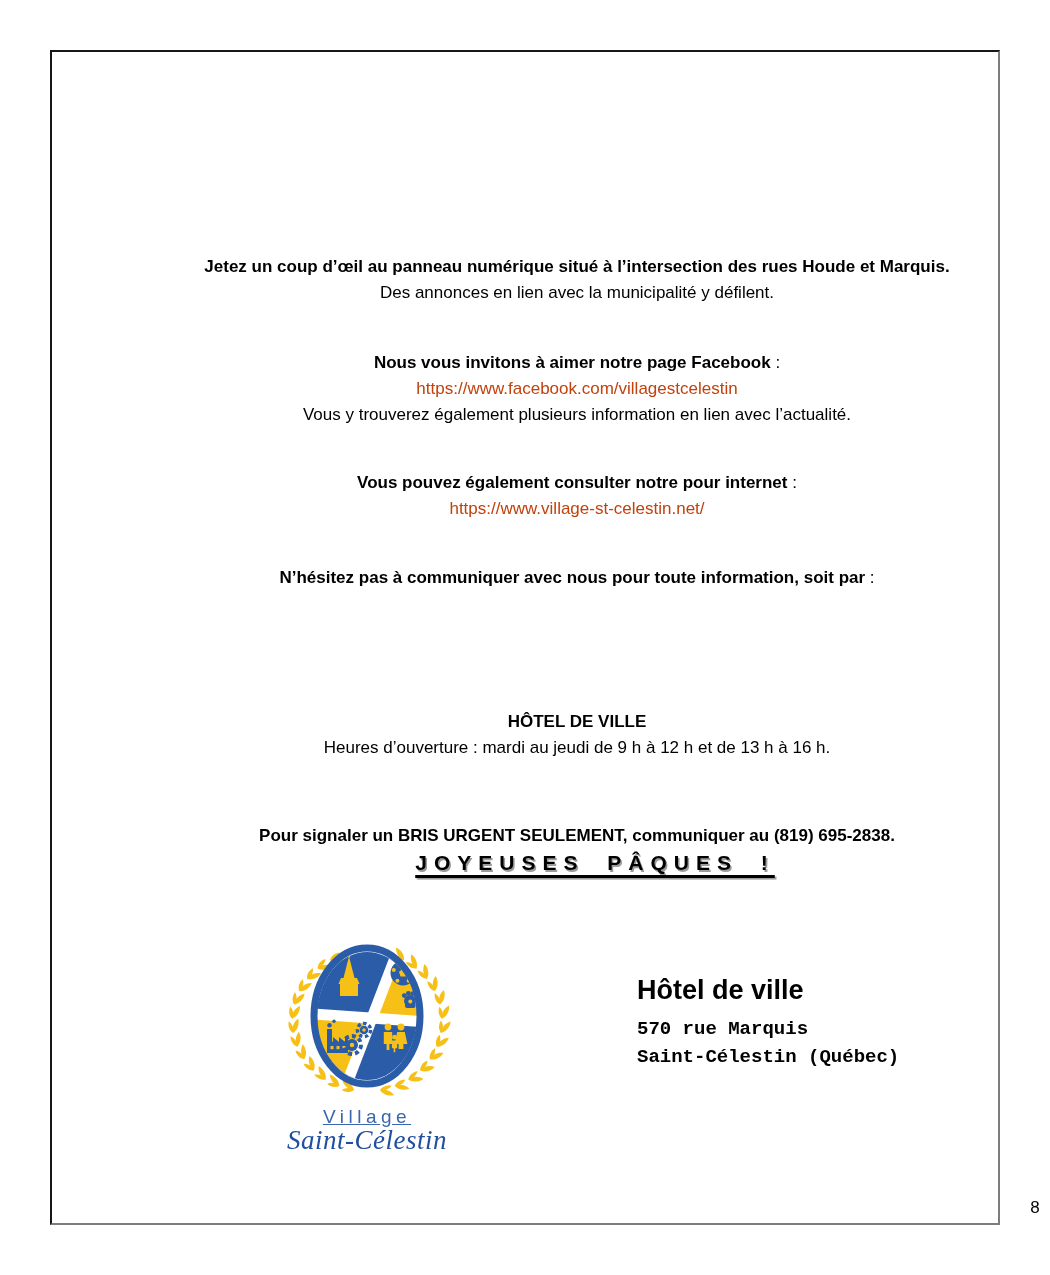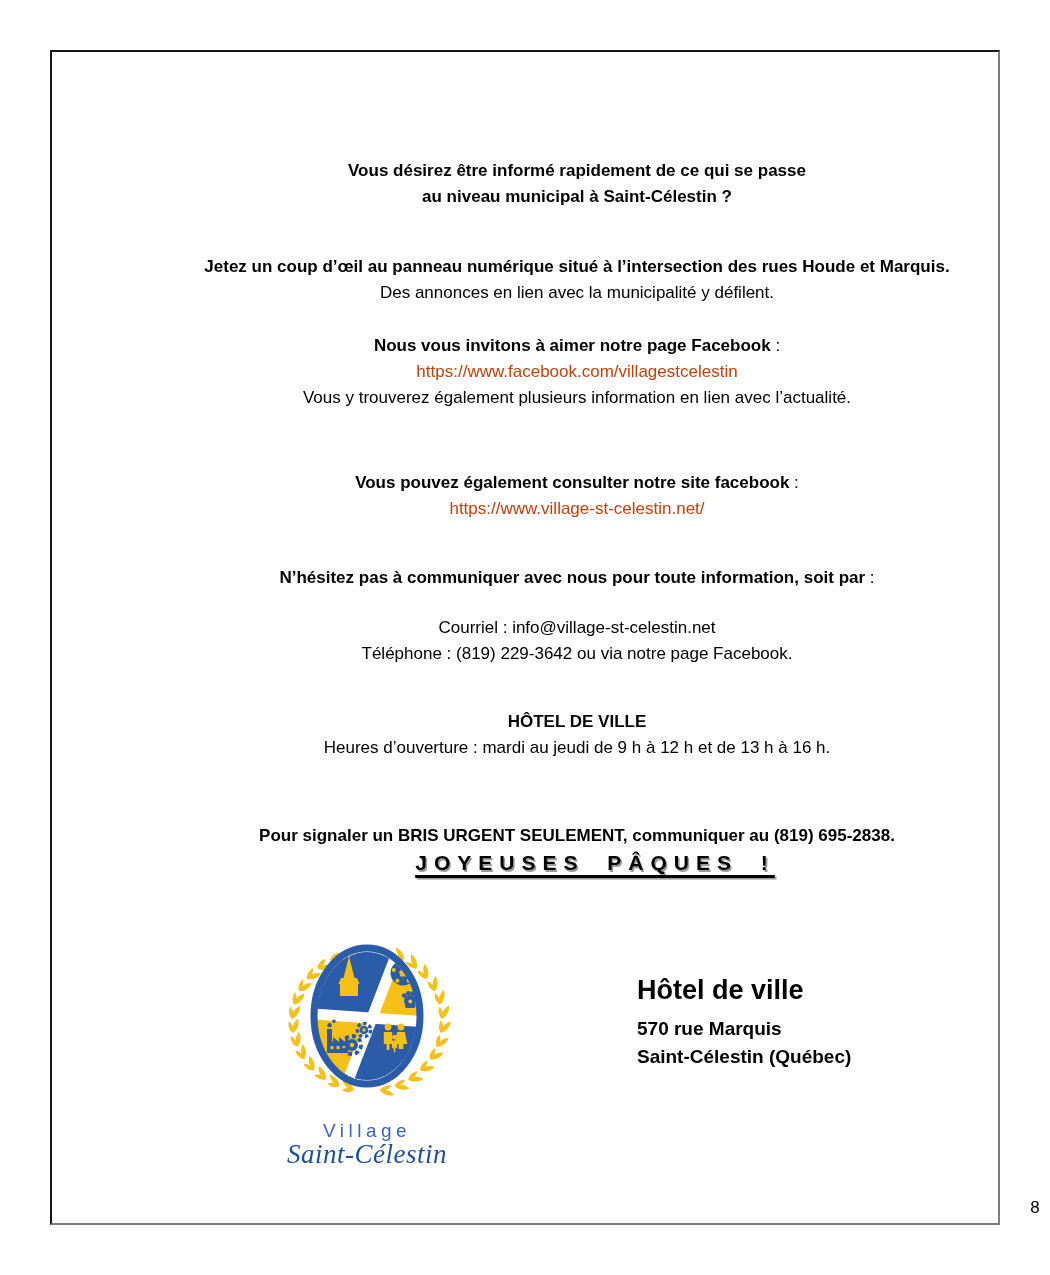--- a/index.html
+++ b/index.html
@@ -6,75 +6,67 @@
   .page{position:relative;width:1050px;height:1275px;background:#ffffff;
         font-family:"Liberation Sans","DejaVu Sans",sans-serif;color:#000;overflow:hidden;}
   .frame{position:absolute;left:50px;top:50px;width:950px;height:1175px;
          box-sizing:border-box;border:2px solid;
          border-color:#161616 #7d7d7d #7d7d7d #161616;background:#fff;}
   .t{position:absolute;left:52px;width:946px;text-align:center;
      font-size:17px;line-height:26px;}
   .b{font-weight:700;}
   .pos-intro{top:106px;}
   .pos-panel{top:202px;}
-  .pos-fb{top:281px;}
+  .pos-fb{top:298px;}
   .pos-web{top:418px;}
   .pos-contact-h{top:513px;}
   .pos-contact{top:563px;}
   .pos-hdv{top:657px;}
   .pos-urgent{top:731px;margin-top:40px;}
   .pos-greet{top:794px;}
   .greeting{font-size:21px;font-weight:700;letter-spacing:7px;word-spacing:10px;
             text-decoration:underline;text-decoration-thickness:2.5px;text-underline-offset:5px;
             text-shadow:1.6px 1.6px 0 #9b9b9b;line-height:34px;margin-left:36px;}
   .logo{position:absolute;left:228px;top:891px;width:174px;text-align:center;}
-  .logo-village{font-size:19px;letter-spacing:4.5px;color:#3c66ad;margin-top:15px;}
+  .logo-village{font-size:19px;letter-spacing:4.5px;color:#3c66ad;margin-top:1px;text-decoration:underline;}
   .logo-name{font-family:"Liberation Serif","DejaVu Serif",serif;font-style:italic;
              font-size:27px;color:#1f4f9e;margin-top:-3px;letter-spacing:0.5px;}
   .address{position:absolute;left:585px;top:922px;text-align:left;}
   .addr-title{font-size:27px;font-weight:700;line-height:32px;margin-bottom:9px;}
-  .addr-line{font-size:19px;font-weight:700;line-height:28px;}
+  .addr-line{font-size:19px;font-weight:700;line-height:28px;font-family:Liberation Mono, monospace;}
   .pagenum{position:absolute;left:965px;top:1146px;width:36px;text-align:center;font-size:17px;}
   .url{color:#c2410c;text-decoration:none;}
 </style>
 </head>
 <body>
 
 <div class="page">
   <div class="frame">
 
-    <div class="t b pos-intro">
-      <div>Vous désirez être informé rapidement de ce qui se passe</div>
-      <div>au niveau municipal à Saint-Célestin ?</div>
-    </div>
 
     <div class="t pos-panel">
       <div class="b">Jetez un coup d’œil au panneau numérique situé à l’intersection des rues Houde et Marquis.</div>
       <div>Des annonces en lien avec la municipalité y défilent.</div>
     </div>
 
     <div class="t pos-fb">
       <div><span class="b">Nous vous invitons à aimer notre page Facebook</span><span> :</span></div>
       <div><a class="url" href="#">https://www.facebook.com/villagestcelestin</a></div>
       <div>Vous y trouverez également plusieurs information en lien avec l’actualité.</div>
     </div>
 
     <div class="t pos-web">
-      <div><span class="b">Vous pouvez également consulter notre site facebook</span><span> :</span></div>
+      <div><span class="b">Vous pouvez également consulter notre pour internet</span><span> :</span></div>
       <div><a class="url" href="#">https://www.village-st-celestin.net/</a></div>
     </div>
 
     <div class="t pos-contact-h">
       <span class="b">N’hésitez pas à communiquer avec nous pour toute information, soit par</span><span> :</span>
     </div>
 
-    <div class="t pos-contact">
-      <div>Courriel : info@village-st-celestin.net</div>
-      <div>Téléphone : (819) 229-3642 ou via notre page Facebook.</div>
-    </div>
 
     <div class="t pos-hdv">
       <div class="b">HÔTEL DE VILLE</div>
       <div>Heures d’ouverture : mardi au jeudi de 9 h à 12 h et de 13 h à 16 h.</div>
     </div>
 
     <div class="t b pos-urgent">Pour signaler un BRIS URGENT SEULEMENT, communiquer au (819) 695-2838.</div>
 
     <div class="t pos-greet">
       <span class="greeting">JOYEUSES PÂQUES !</span>

